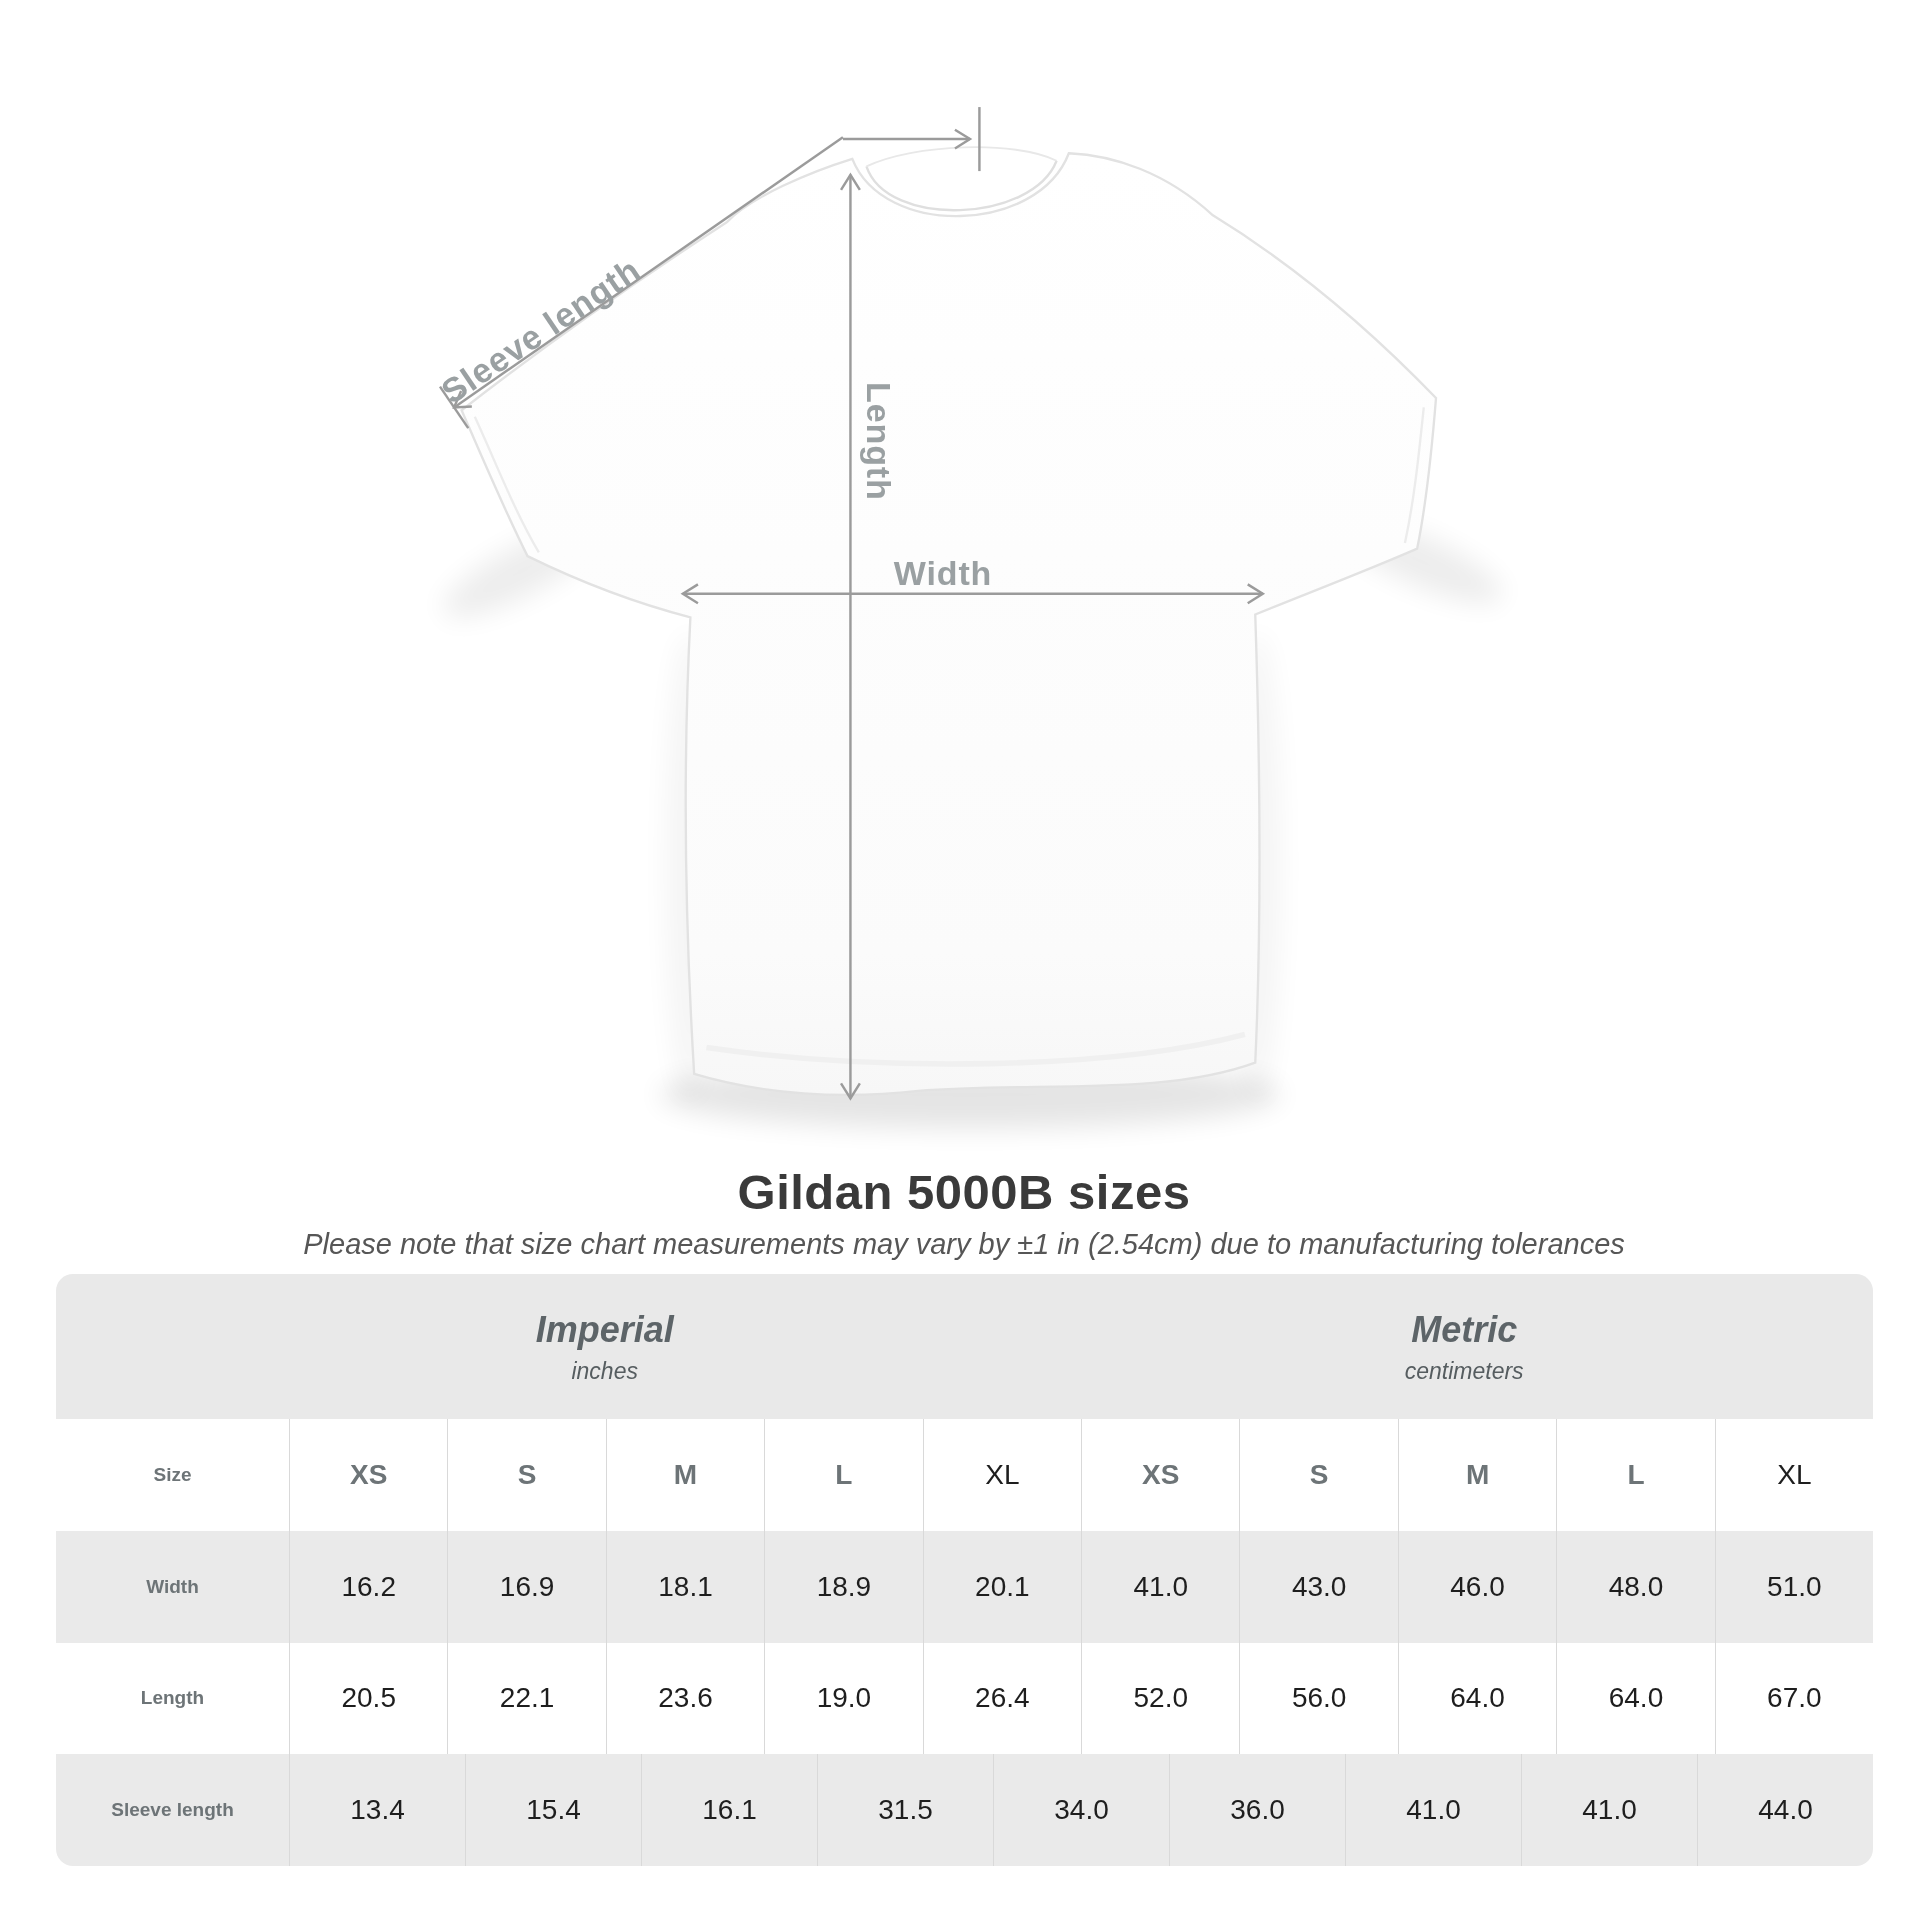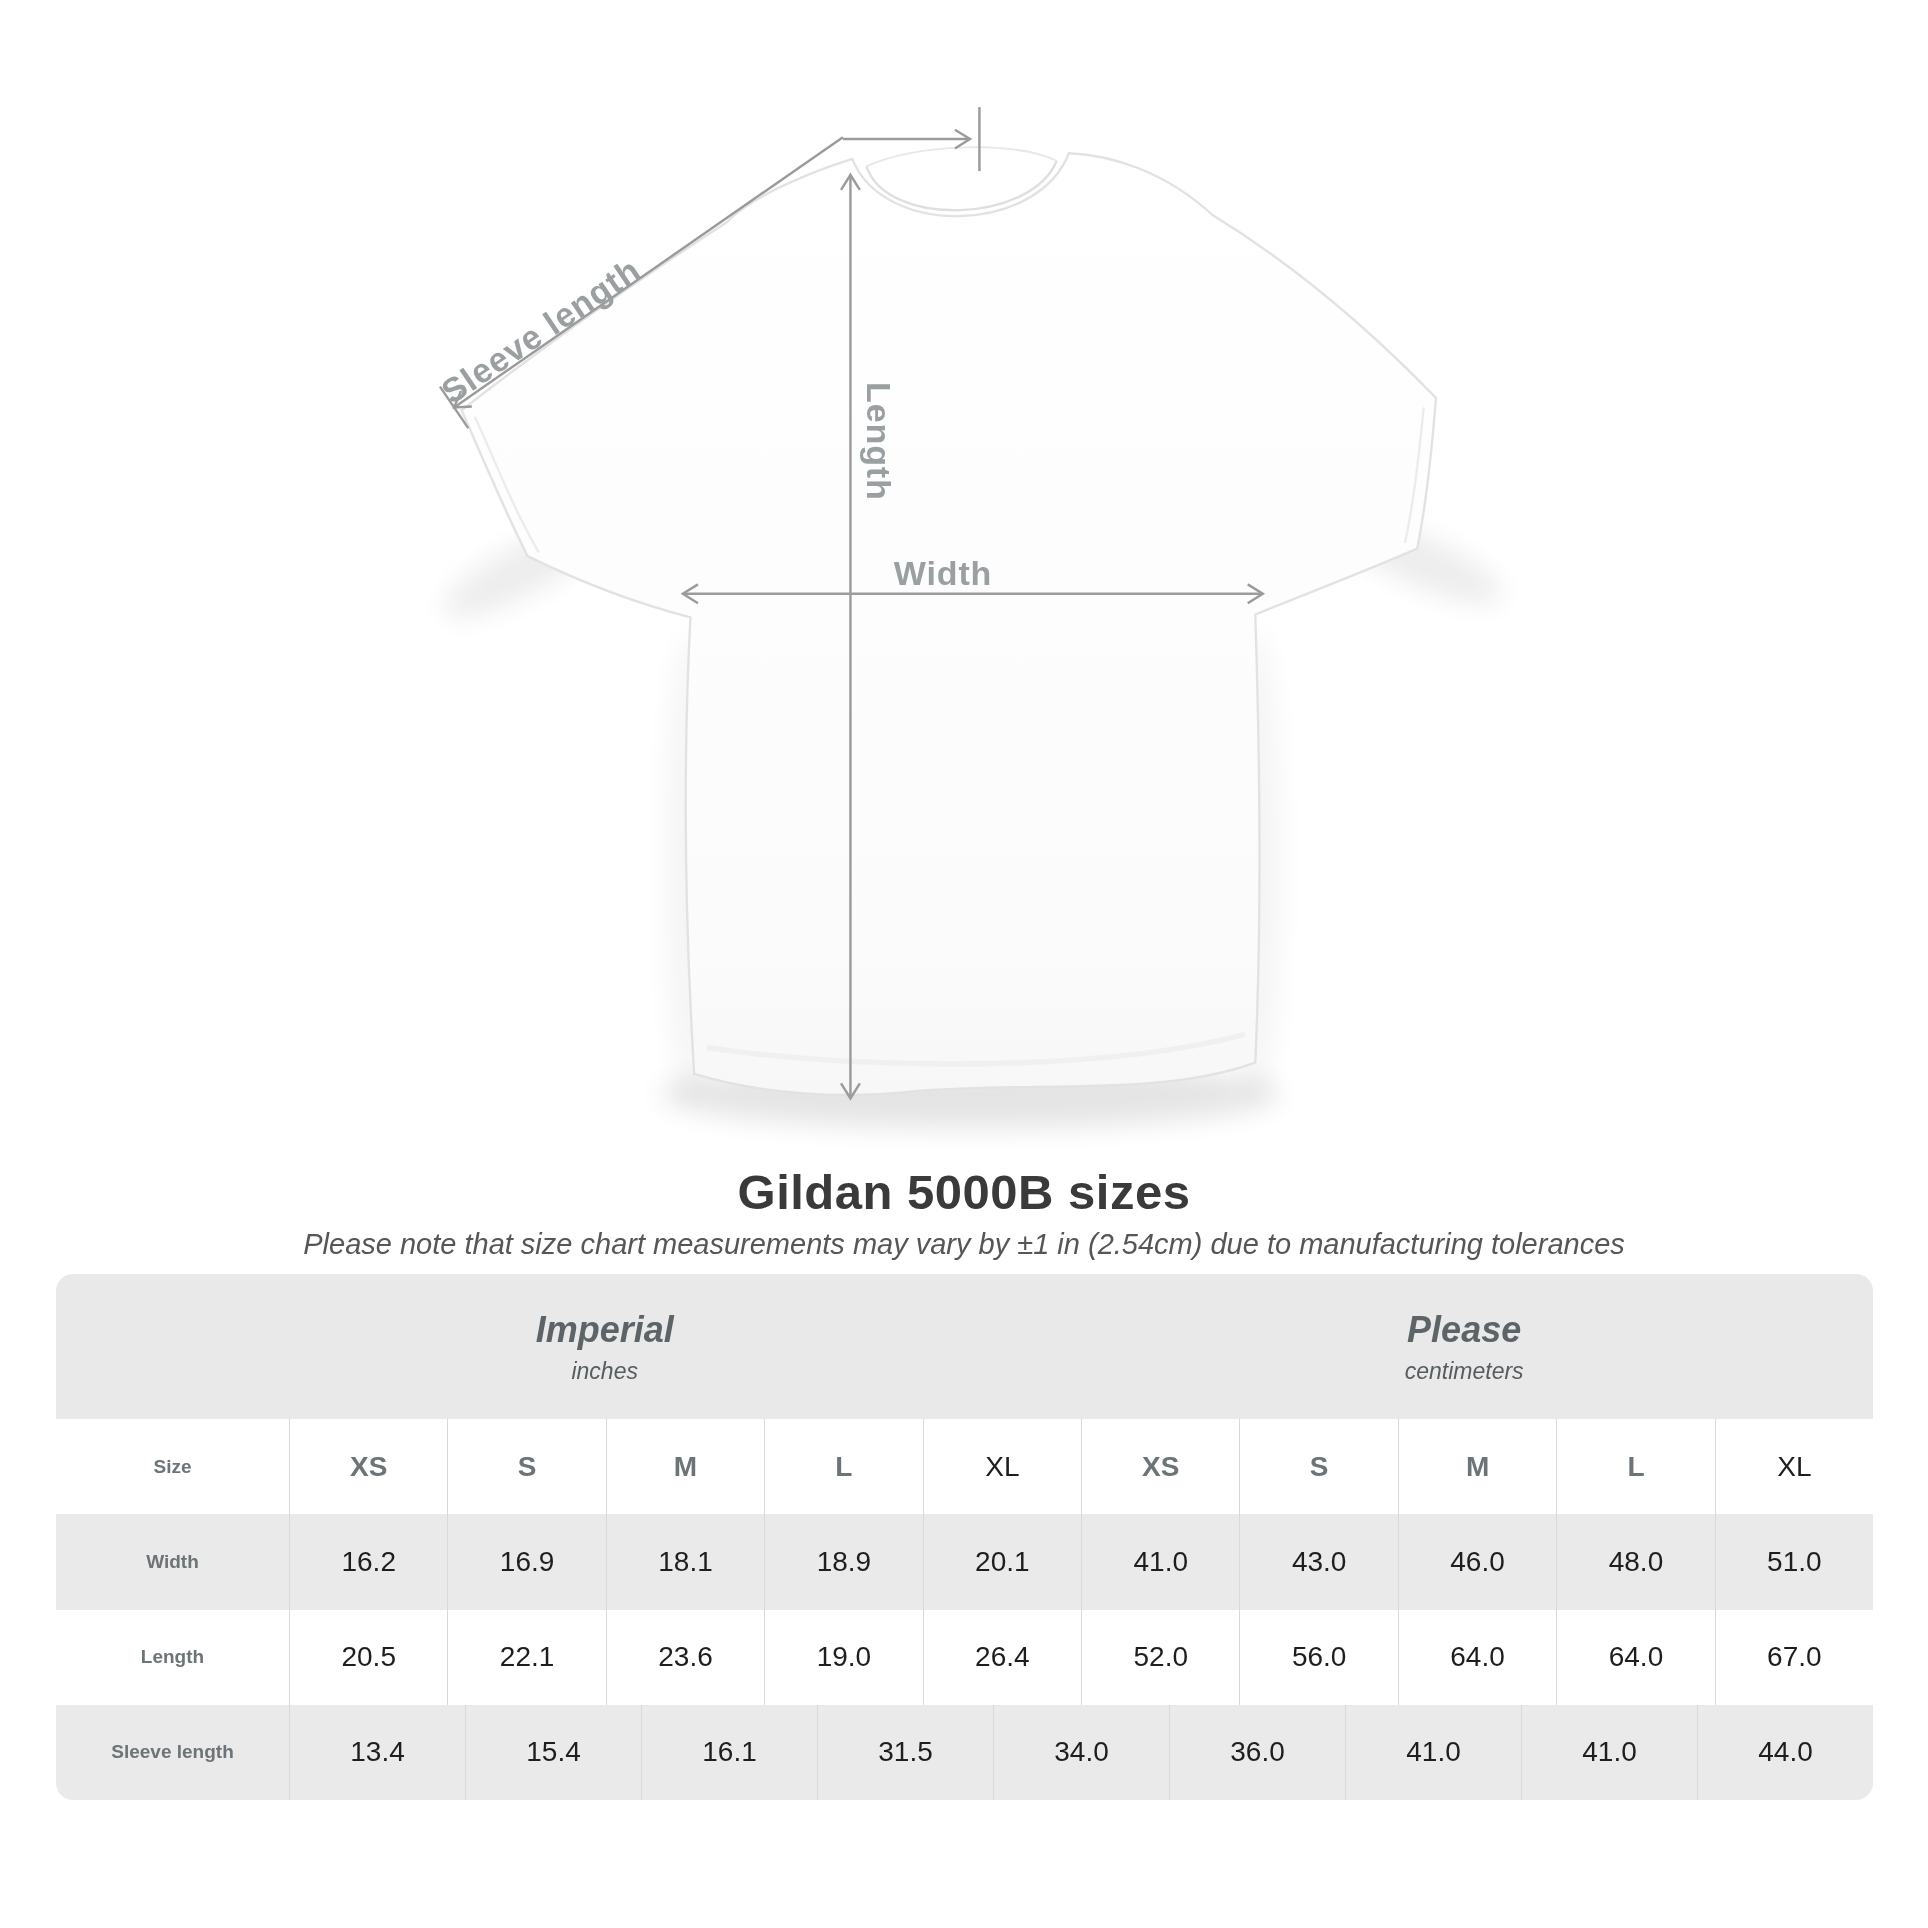--- a/index.html
+++ b/index.html
@@ -24,21 +24,21 @@
     position:absolute; top:1156px; left:0; width:100%; text-align:center;
     font-size:49px; font-weight:bold; color:#3a3a3a; letter-spacing:0.5px;margin-top:8px;
   }
   .subtitle {
     position:absolute; top:1228px; left:0; width:100%; text-align:center;
     font-size:29px; font-style:italic; color:#565656;
   }
 
   
   .size-table {
-    position:absolute; left:56px; top:1274px; width:1817px; height:526px;
+    position:absolute; left:56px; top:1274px; width:1817px; height:592px;
     border-radius:17px; overflow:hidden; background:#ffffff;
     display:flex; flex-direction:column;justify-content:center;
   }
   .band { position:relative; height:145px; background:#e9e9e9; flex:0 0 auto; }
   .band-group { position:absolute; top:50%; transform:translate(-50%,-50%); text-align:center; }
   .band-group.imperial { left:30.2%; }
   .band-group.metric   { left:77.5%; }
   .band-name { font-size:36px; font-weight:bold; font-style:italic; color:#5d6468; }
   .band-unit { font-size:23px; font-style:italic; color:#565d60; margin-top:7.5px; }
 
@@ -134,21 +134,21 @@
   <div class="subtitle">Please note that size chart measurements may vary by ±1 in (2.54cm) due to manufacturing tolerances</div>
 
   <div class="size-table">
 
     <div class="band">
       <div class="band-group imperial">
         <div class="band-name">Imperial</div>
         <div class="band-unit">inches</div>
       </div>
       <div class="band-group metric">
-        <div class="band-name">Please</div>
+        <div class="band-name">Metric</div>
         <div class="band-unit">centimeters</div>
       </div>
     </div>
 
     <div class="trow">
       <div class="cell first">Size</div>
       <div class="cell szhead">XS</div>
       <div class="cell szhead">S</div>
       <div class="cell szhead">M</div>
       <div class="cell szhead">L</div>

